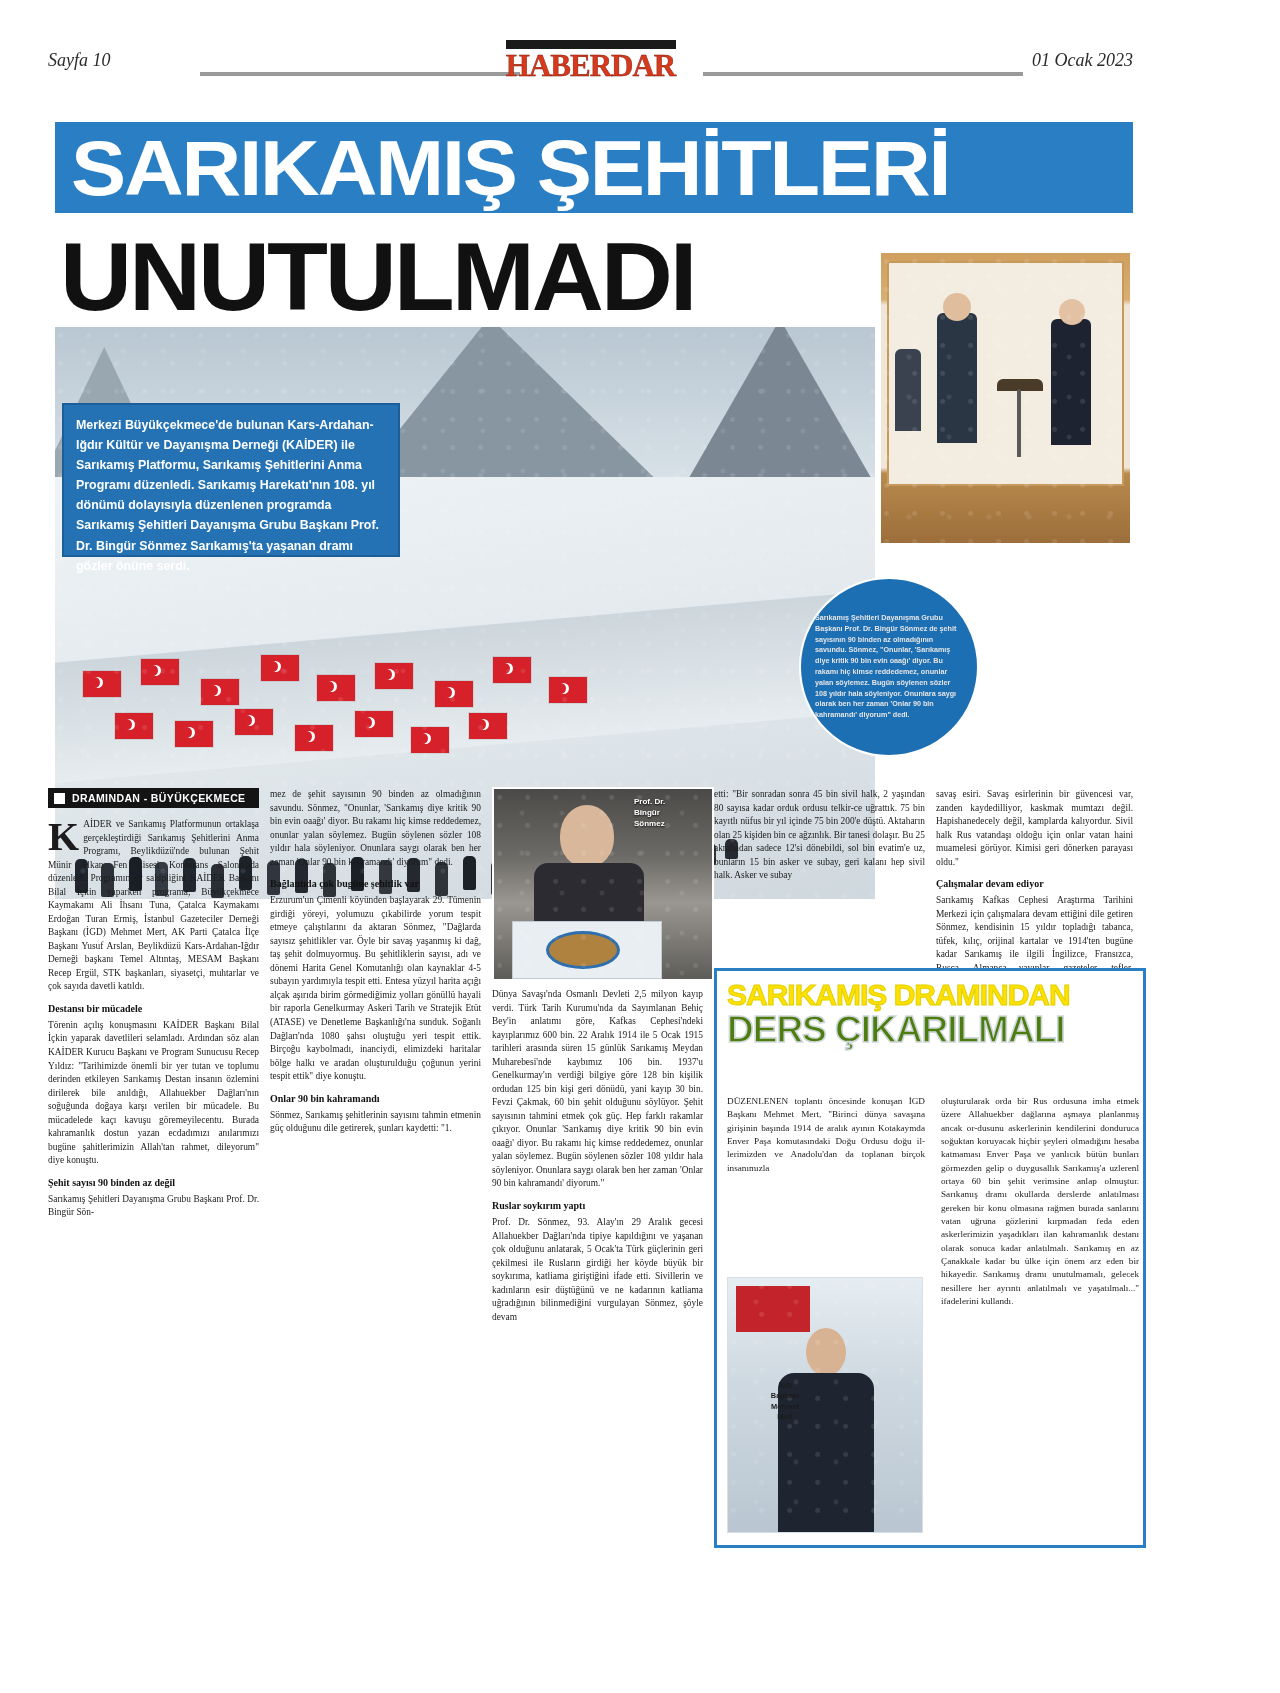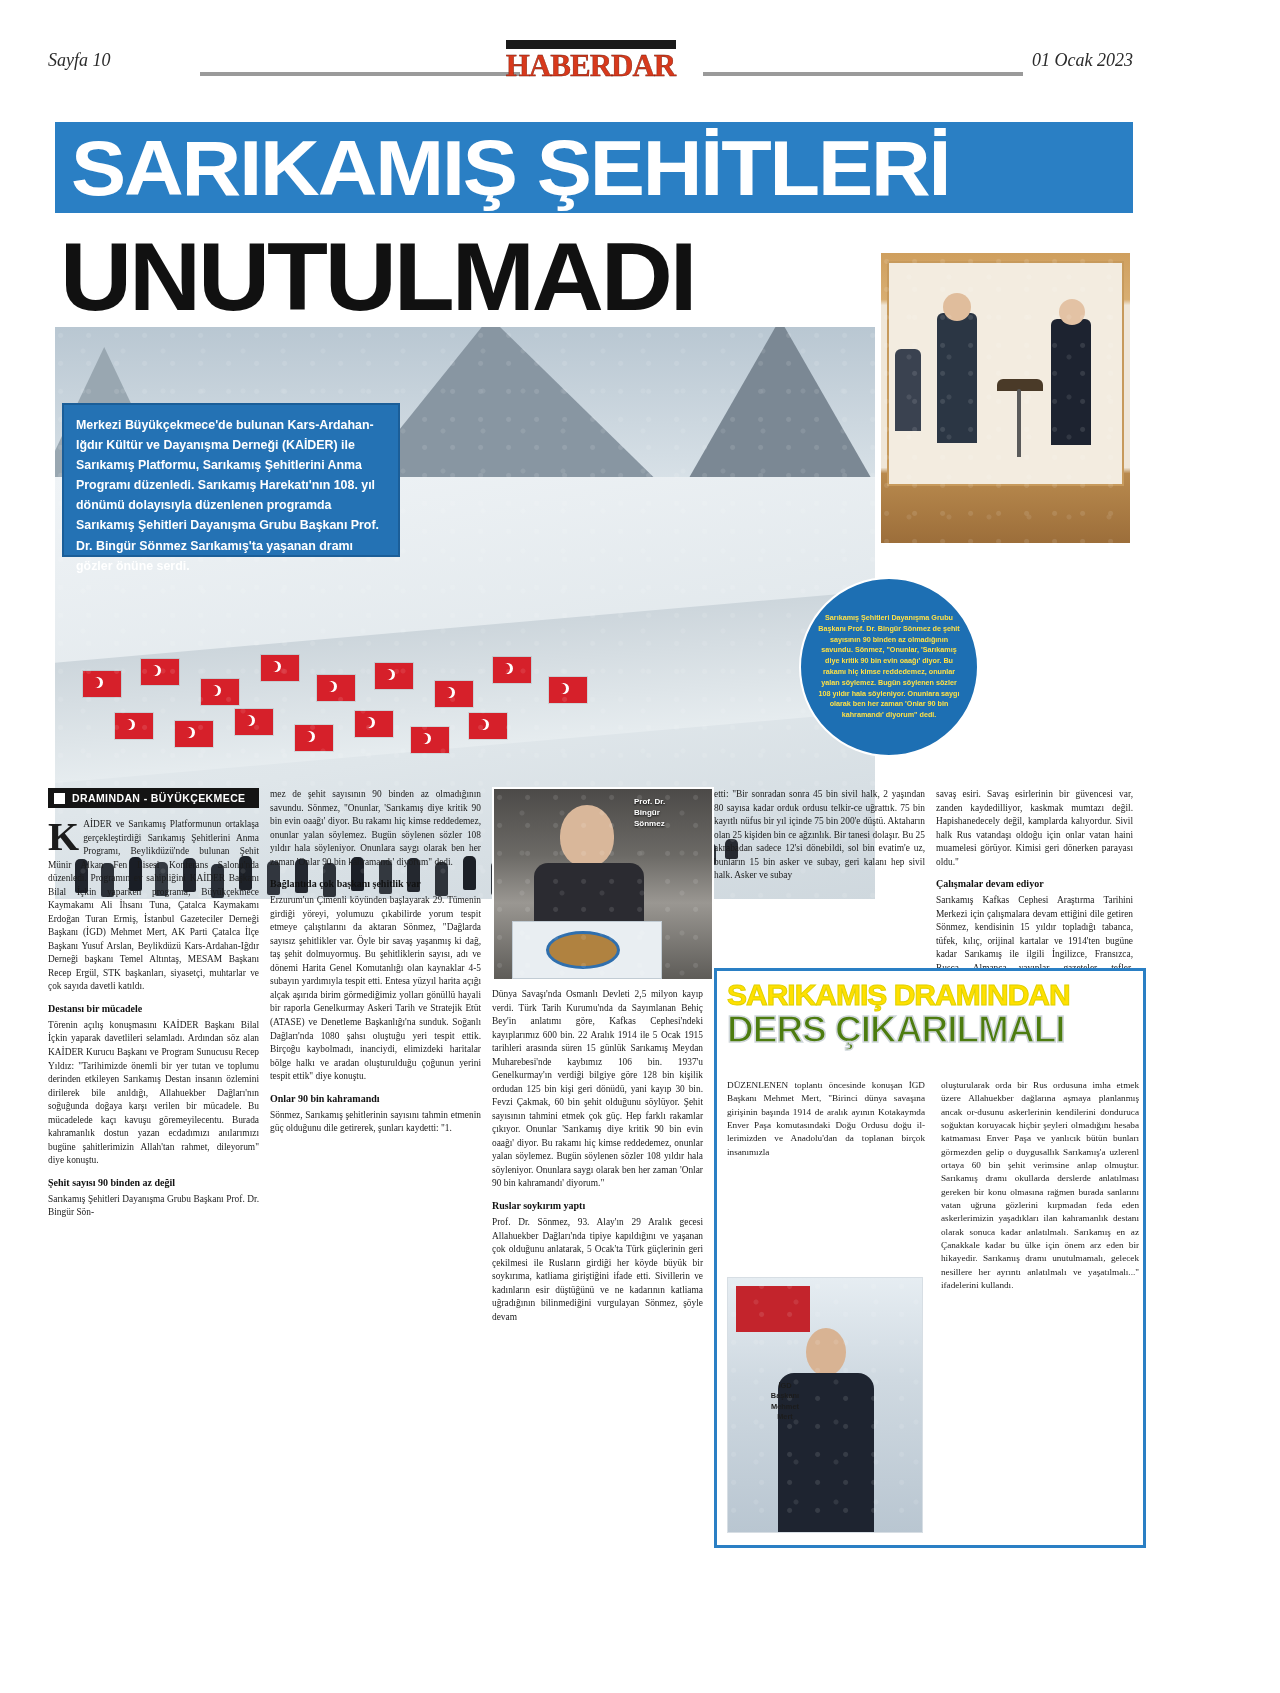--- a/index.html
+++ b/index.html
@@ -112,22 +112,22 @@
   }
   .intro-box p {
     color:#ffffff; font-family:"Liberation Sans", sans-serif;
     font-size: 12.4px; line-height: 1.62; font-weight:600;
   }
 
   
   .callout {
     position:absolute; left: 751px; top: 455px; width: 180px; height: 180px;
     border-radius: 50%; background: #1d6fb3; border: 2px solid #ffffff;
-    color:#fde047; display:flex; align-items:center; justify-content:center;
-    padding: 20px 14px; text-align:center;
+    color:#e5e5e5; display:flex; align-items:center; justify-content:center;
+    padding: 20px 14px; text-align:left;
   }
   .callout p {
     font-family:"Liberation Sans", sans-serif; font-weight:700;
     font-size: 7.2px; line-height: 1.5;
   }
 
   
   .cols { position:absolute; left: 48px; top: 788px; width: 1085px; height: 870px; }
   .col { position:absolute; top:0; width: 211px; }
   .c1 { left: 0; }
@@ -190,21 +190,21 @@
   }
   .hl-title-y { font-size: 30px; color:#ffe000; -webkit-text-stroke: 1px #e0d100; }
   .hl-title-w { font-size: 37px; color:#4d7c0f; -webkit-text-stroke: 1.6px #cfd6da; margin-top: 1px; }
 
   .hl-cols { position:absolute; left:10px; top: 108px; width: 412px; }
   .hl-c { position:absolute; top:0; width: 198px; }
   .hl-c.a { left: 0; }
   .hl-c.b { left: 214px; }
   .hl-c p {
     font-family:"Liberation Serif", serif; font-size: 9.2px; line-height:1.45;
-    text-align: justify; color:#1c1c1c; margin-bottom: 6px;
+    text-align: justify; color:#1c1c1c; margin-bottom: 6px; margin-top: 16px;
   }
 
   .photo-mert {
     position:absolute; left: 10px; top: 306px; width: 196px; height: 256px;
     overflow:hidden;
     background: linear-gradient(180deg,#e6edf2 0%, #cfd9e1 40%, #b9c6d1 100%);
     border: 1px solid #d7dee4;
   }
   .mert-coat { position:absolute; left:50px; top:95px; width:96px; height:162px; background:#1e2430; border-radius:16px 16px 0 0;}
   .mert-head { position:absolute; left:78px; top:50px; width:40px; height:48px; border-radius:50%; background:#d8b393;}
@@ -343,21 +343,21 @@
         <h4>Destansı bir mücadele</h4>
         <p>Törenin açılış konuşmasını KAİDER Başkanı Bilal İçkin yaparak davetlileri selamladı. Ardından söz alan KAİDER Kurucu Başkanı ve Program Sunucusu Recep Yıldız: "Tarihimizde önemli bir yer tutan ve toplumu derinden etkileyen Sarıkamış Destan insanın özlemini dirilerek bile anıldığı, Allahuekber Dağları'nın soğuğunda doğaya karşı verilen bir mücadele. Bu mücadelede kaçı kavuşu göremeyilecentu. Burada kahramanlık dostun yazan ecdadımızı anılarımızı bugüne şahitlerimizin Allah'tan rahmet, dileyorum" diye konuştu.</p>
         <h4>Şehit sayısı 90 binden az değil</h4>
         <p>Sarıkamış Şehitleri Dayanışma Grubu Başkanı Prof. Dr. Bingür Sön-</p>
       </div>
     </div>
 
     <div class="col c2">
       <div class="body">
         <p>mez de şehit sayısının 90 binden az olmadığının savundu. Sönmez, "Onunlar, 'Sarıkamış diye kritik 90 bin evin oaağı' diyor. Bu rakamı hiç kimse reddedemez, onunlar yalan söylemez. Bugün söylenen sözler 108 yıldır hala söyleniyor. Onunlara saygı olarak ben her zaman 'Onlar 90 bin kahramandı' diyorum" dedi.</p>
-        <h4>Bağlantıda çok başkanı şehitlik var</h4>
+        <h4>Bağlantıda çok bugüne şehitlik var</h4>
         <p>Erzurum'un Çimenli köyünden başlayarak 29. Tümenin girdiği yöreyi, yolumuzu çıkabilirde yorum tespit etmeye çalıştılarını da aktaran Sönmez, "Dağlarda sayısız şehitlikler var. Öyle bir savaş yaşanmış ki dağ, taş şehit dolmuyormuş. Bu şehitliklerin sayısı, adı ve dönemi Harita Genel Komutanlığı olan kaynaklar 4-5 subayın yardımıyla tespit etti. Entesa yüzyıl harita açığı alçak aşırıda birim görmediğimiz yolları gönüllü hayali bir raporla Genelkurmay Askeri Tarih ve Stratejik Etüt (ATASE) ve Denetleme Başkanlığı'na sunduk. Soğanlı Dağları'nda 1080 şahsı oluştuğu yeri tespit ettik. Birçoğu kaybolmadı, inanciydi, elimizdeki haritalar bölge halkı ve aradan oluşturulduğu çoğunun yerini tespit ettik" diye konuştu.</p>
         <h4>Onlar 90 bin kahramandı</h4>
         <p>Sönmez, Sarıkamış şehitlerinin sayısını tahmin etmenin güç olduğunu dile getirerek, şunları kaydetti: "1.</p>
       </div>
     </div>
 
     <div class="col c3" style="padding-top:200px;">
       <div class="body">
         <p>Dünya Savaşı'nda Osmanlı Devleti 2,5 milyon kayıp verdi. Türk Tarih Kurumu'nda da Sayımlanan Behiç Bey'in anlatımı göre, Kafkas Cephesi'ndeki kayıplarımız 600 bin. 22 Aralık 1914 ile 5 Ocak 1915 tarihleri arasında süren 15 günlük Sarıkamış Meydan Muharebesi'nde kaybımız 106 bin. 1937'u Genelkurmay'ın verdiği bilgiye göre 128 bin kişilik ordudan 125 bin kişi geri dönüdü, yani kayıp 30 bin. Fevzi Çakmak, 60 bin şehit olduğunu söylüyor. Şehit sayısının tahmini etmek çok güç. Hep farklı rakamlar çıkıyor. Onunlar 'Sarıkamış diye kritik 90 bin evin oaağı' diyor. Bu rakamı hiç kimse reddedemez, onunlar yalan söylemez. Bugün söylenen sözler 108 yıldır hala söyleniyor. Onunlara saygı olarak ben her zaman 'Onlar 90 bin kahramandı' diyorum."</p>
         <h4>Ruslar soykırım yaptı</h4>

